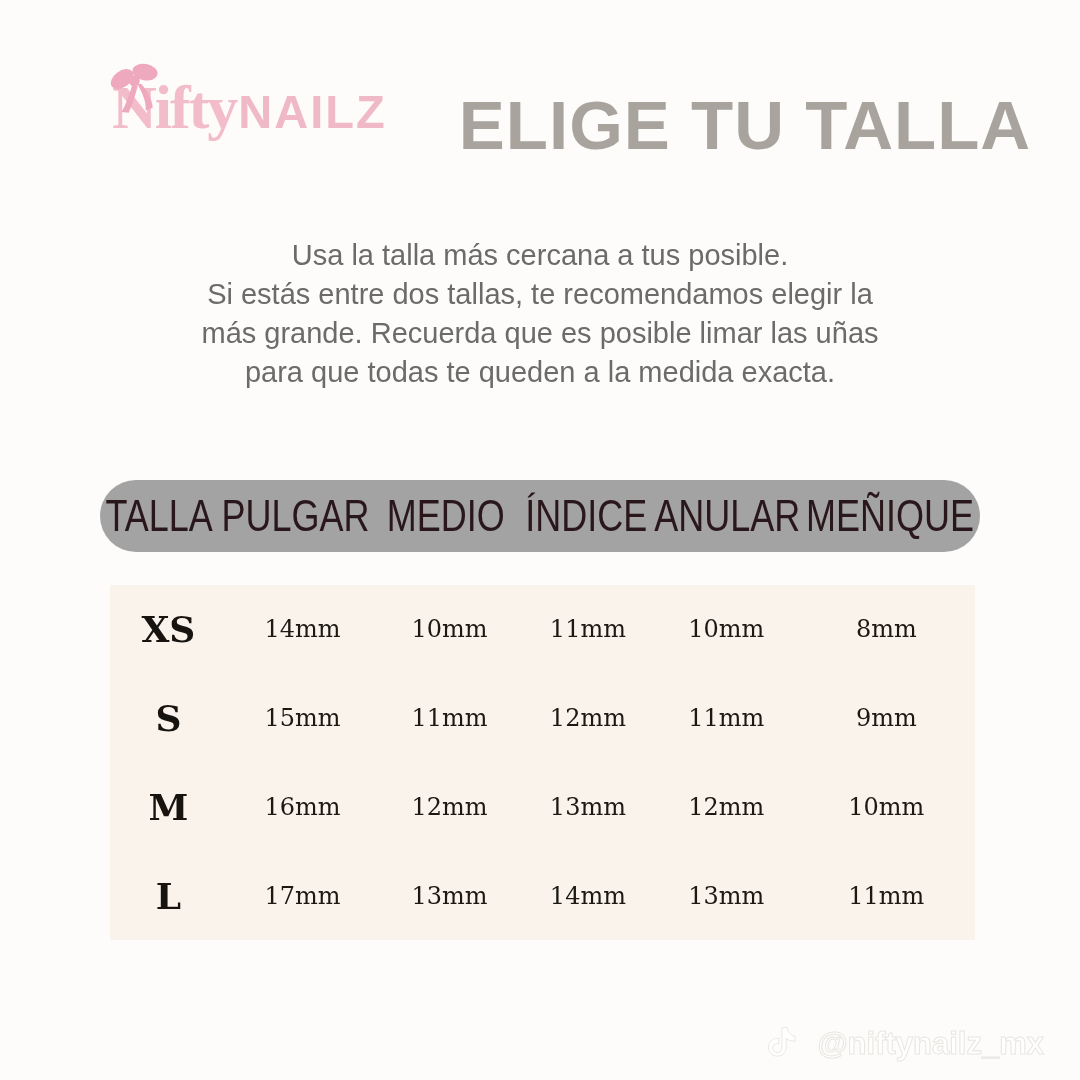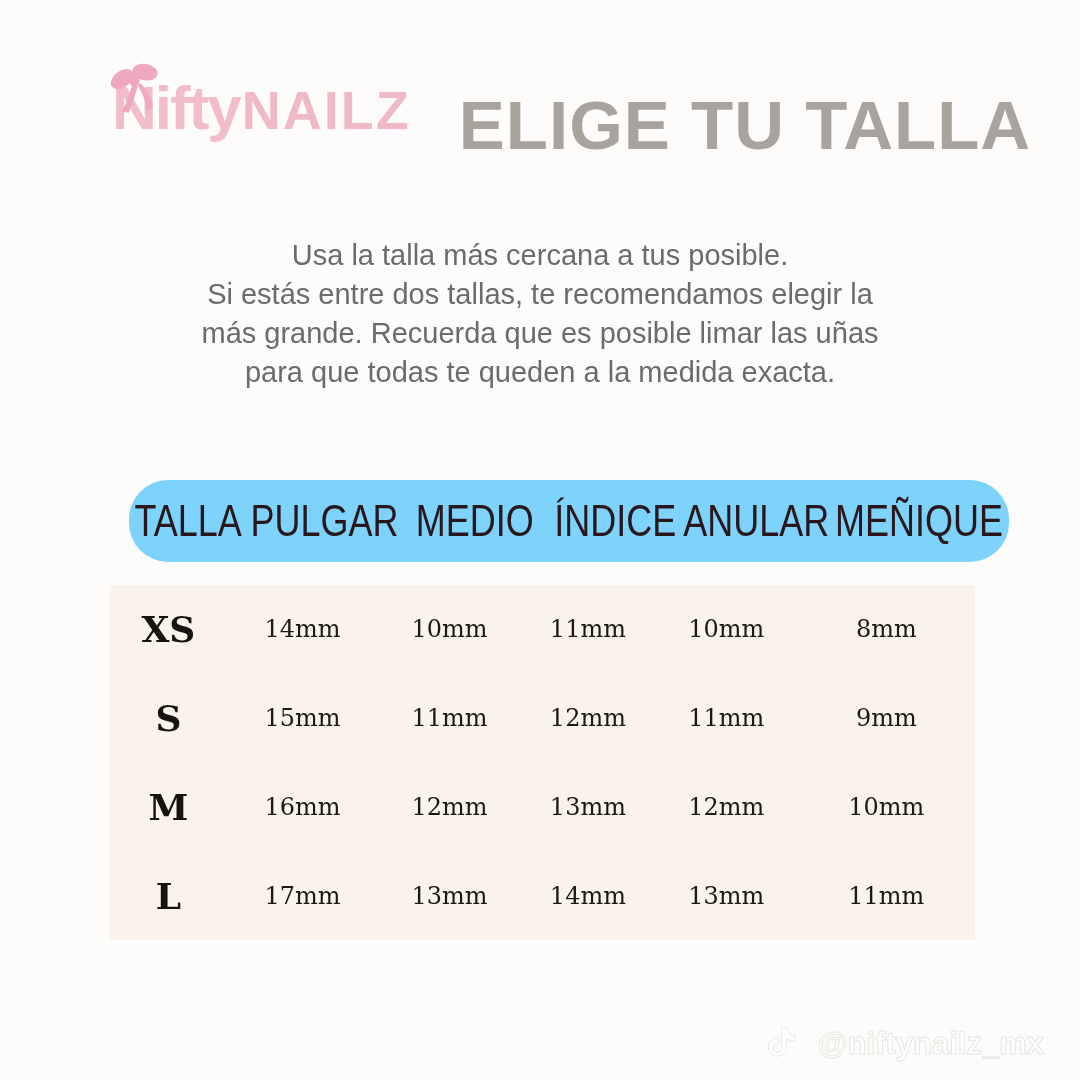--- a/index.html
+++ b/index.html
@@ -18,30 +18,30 @@
     position:absolute; left:112px; top:72px;
     display:flex; align-items:baseline;
     white-space:nowrap;
   }
   .bow {
     position:absolute; left:-4px; top:-14px;
     width:58px; height:58px;
     transform:rotate(-8deg);
   }
   .logo-nifty {
-    font-family:Liberation Sans, sans-serif;
+    font-family:Liberation Serif, serif;
     font-weight:700;
     font-size:62px;
     color:#f3bcca;
     letter-spacing:-2px;
   }
   .logo-nailz {
     font-family:"Liberation Sans", sans-serif;
     font-weight:700;
-    font-size:54px;
+    font-size:47px;
     color:#f0b9c8;
     letter-spacing:2px;
     margin-left:2px;
   }
   .page-title {
     position:absolute; left:450px; top:86px; width:590px;
     text-align:center;
     font-weight:700;
     font-size:69px;
     letter-spacing:1px;
@@ -62,24 +62,23 @@
   .grid-row {
     display:grid;
     grid-template-columns:13.5% 17.5% 16.5% 15.5% 16.5% 20.5%;
     height:100%;
   }
   .cell {
     display:flex; align-items:center; justify-content:center;
   }
   .pill-header {
     position:absolute; left:100px; top:480px;
-    width:880px; height:82px;
-    background:#7dd3fc;
+    width:880px; height:72px;
+    background:#a3a3a3;
     border-radius:39px;
-    margin-left:29px;
   }
   .pill-header .cell span {
     display:inline-block;
     font-size:45px;
     font-weight:400;
     color:#2a171c;
     transform:scaleX(.8);
     white-space:nowrap;
   }
   .table-body {

